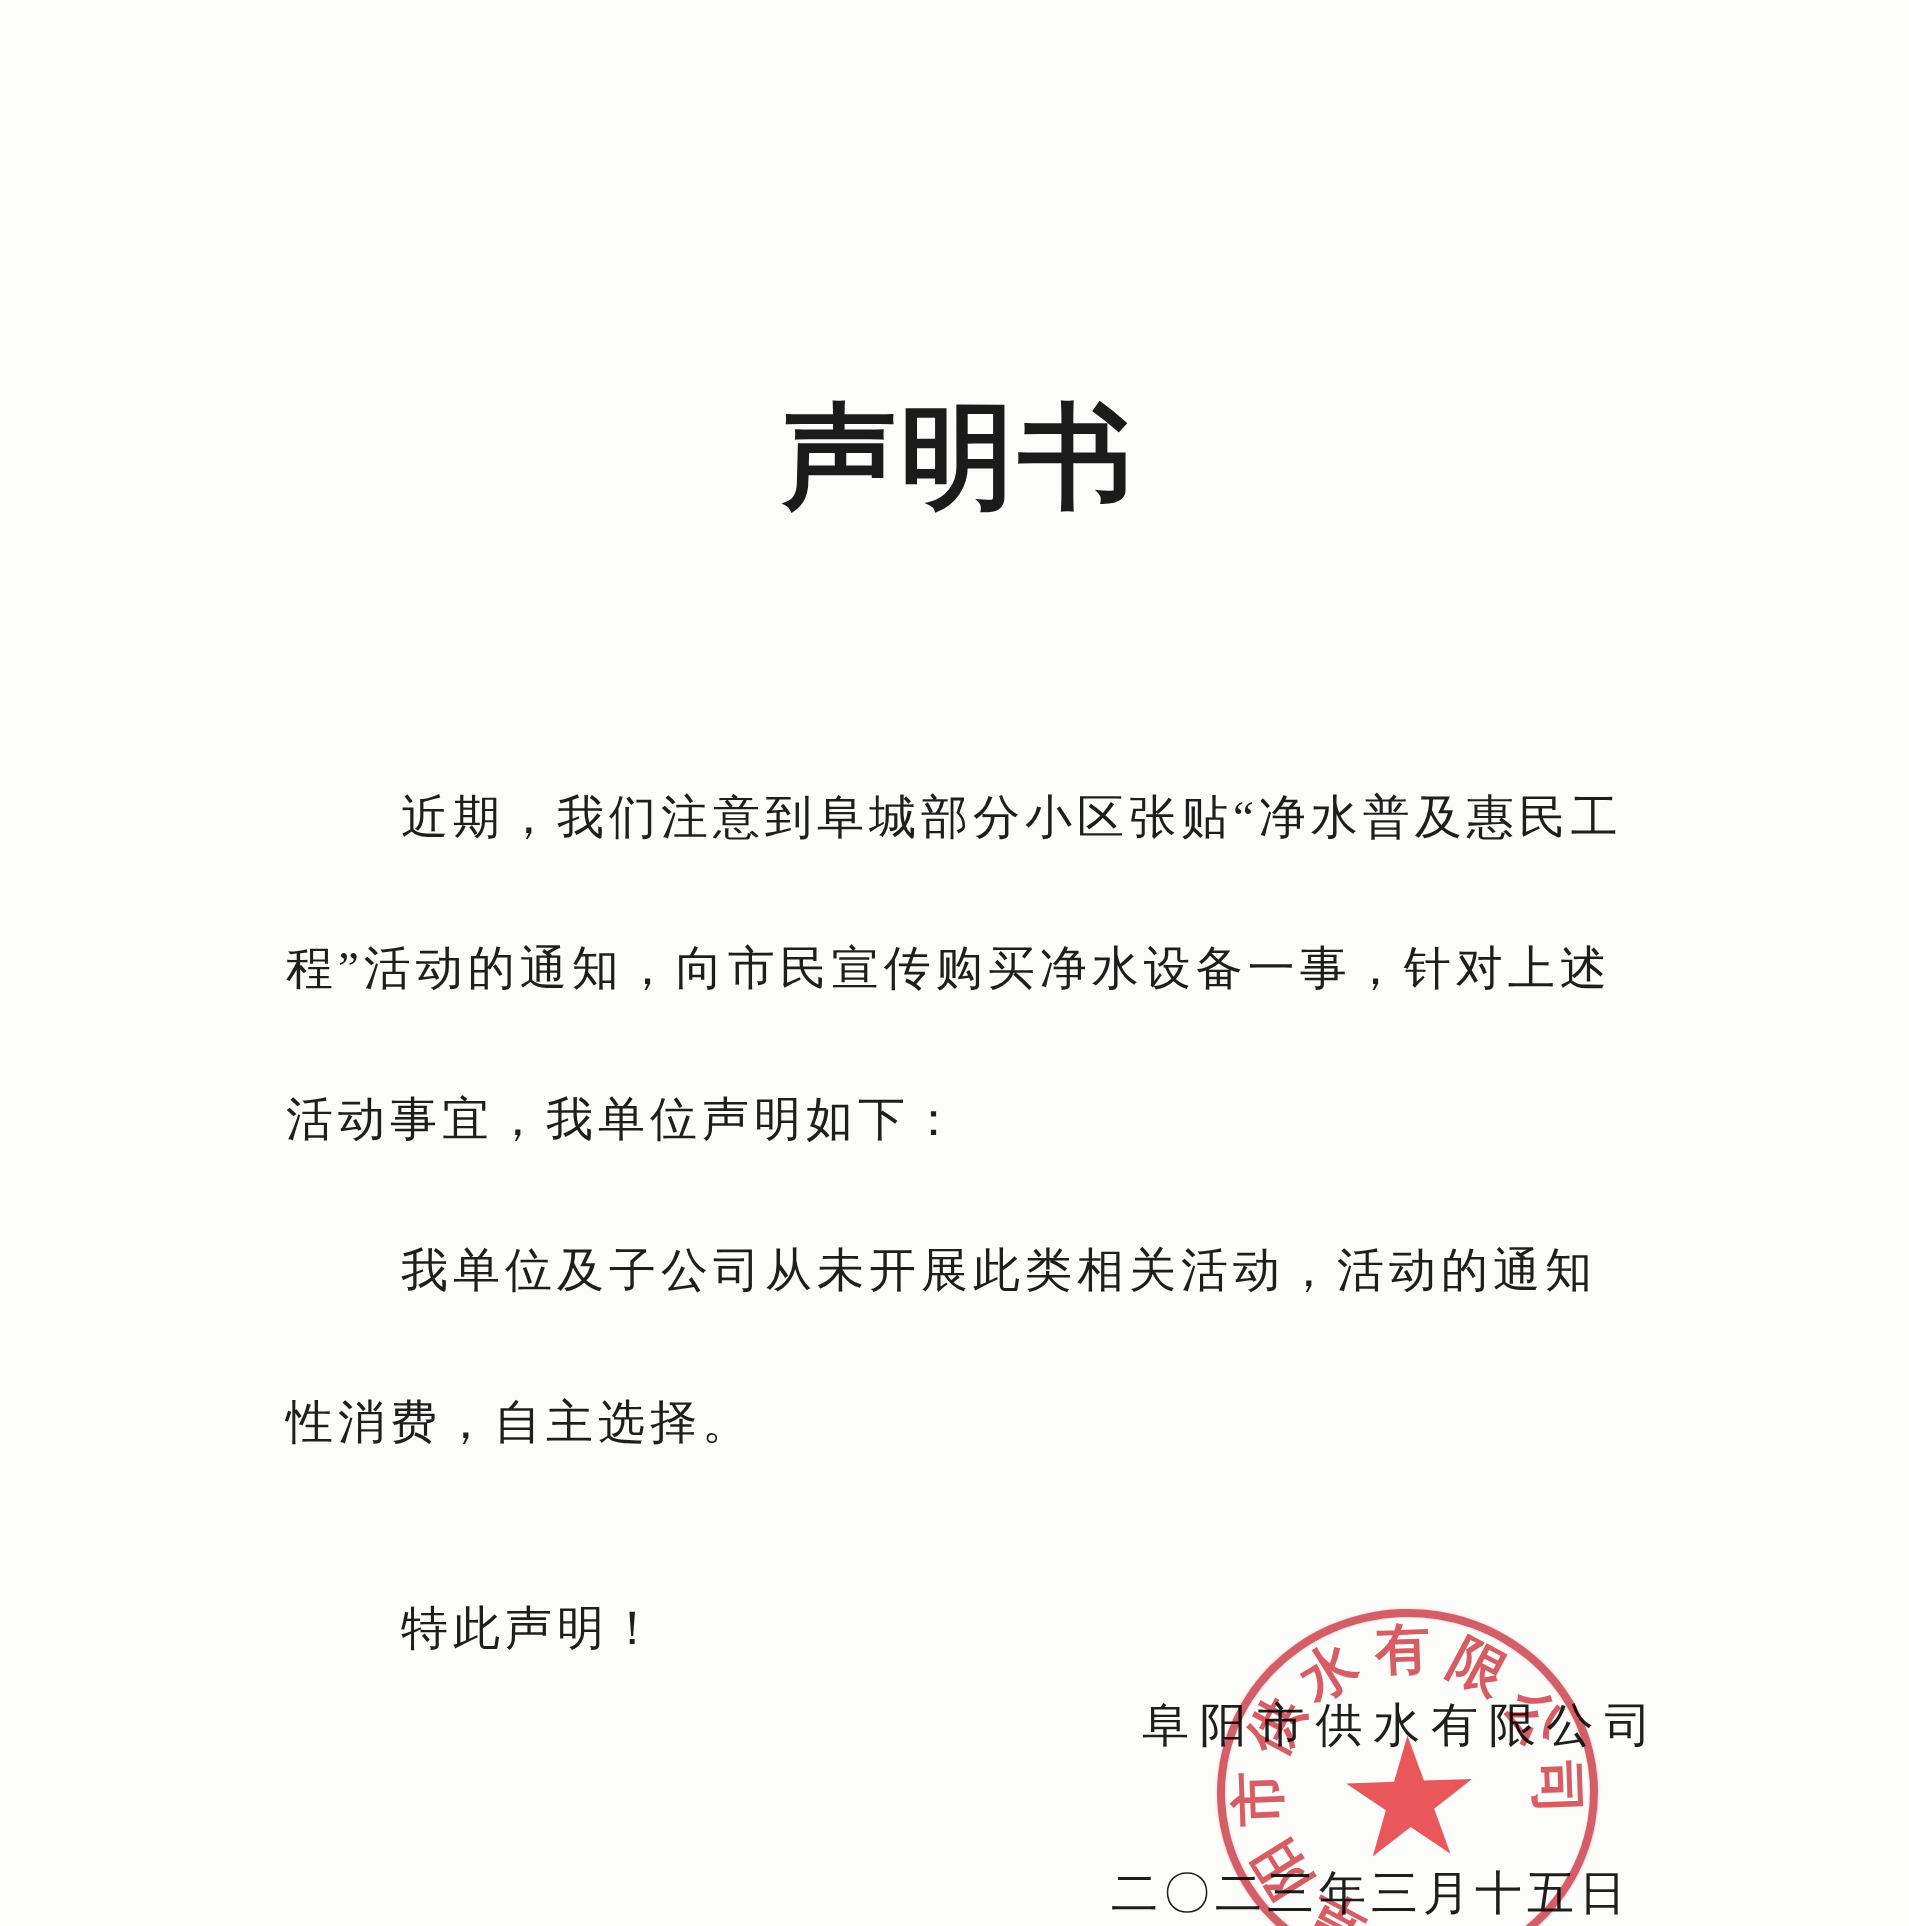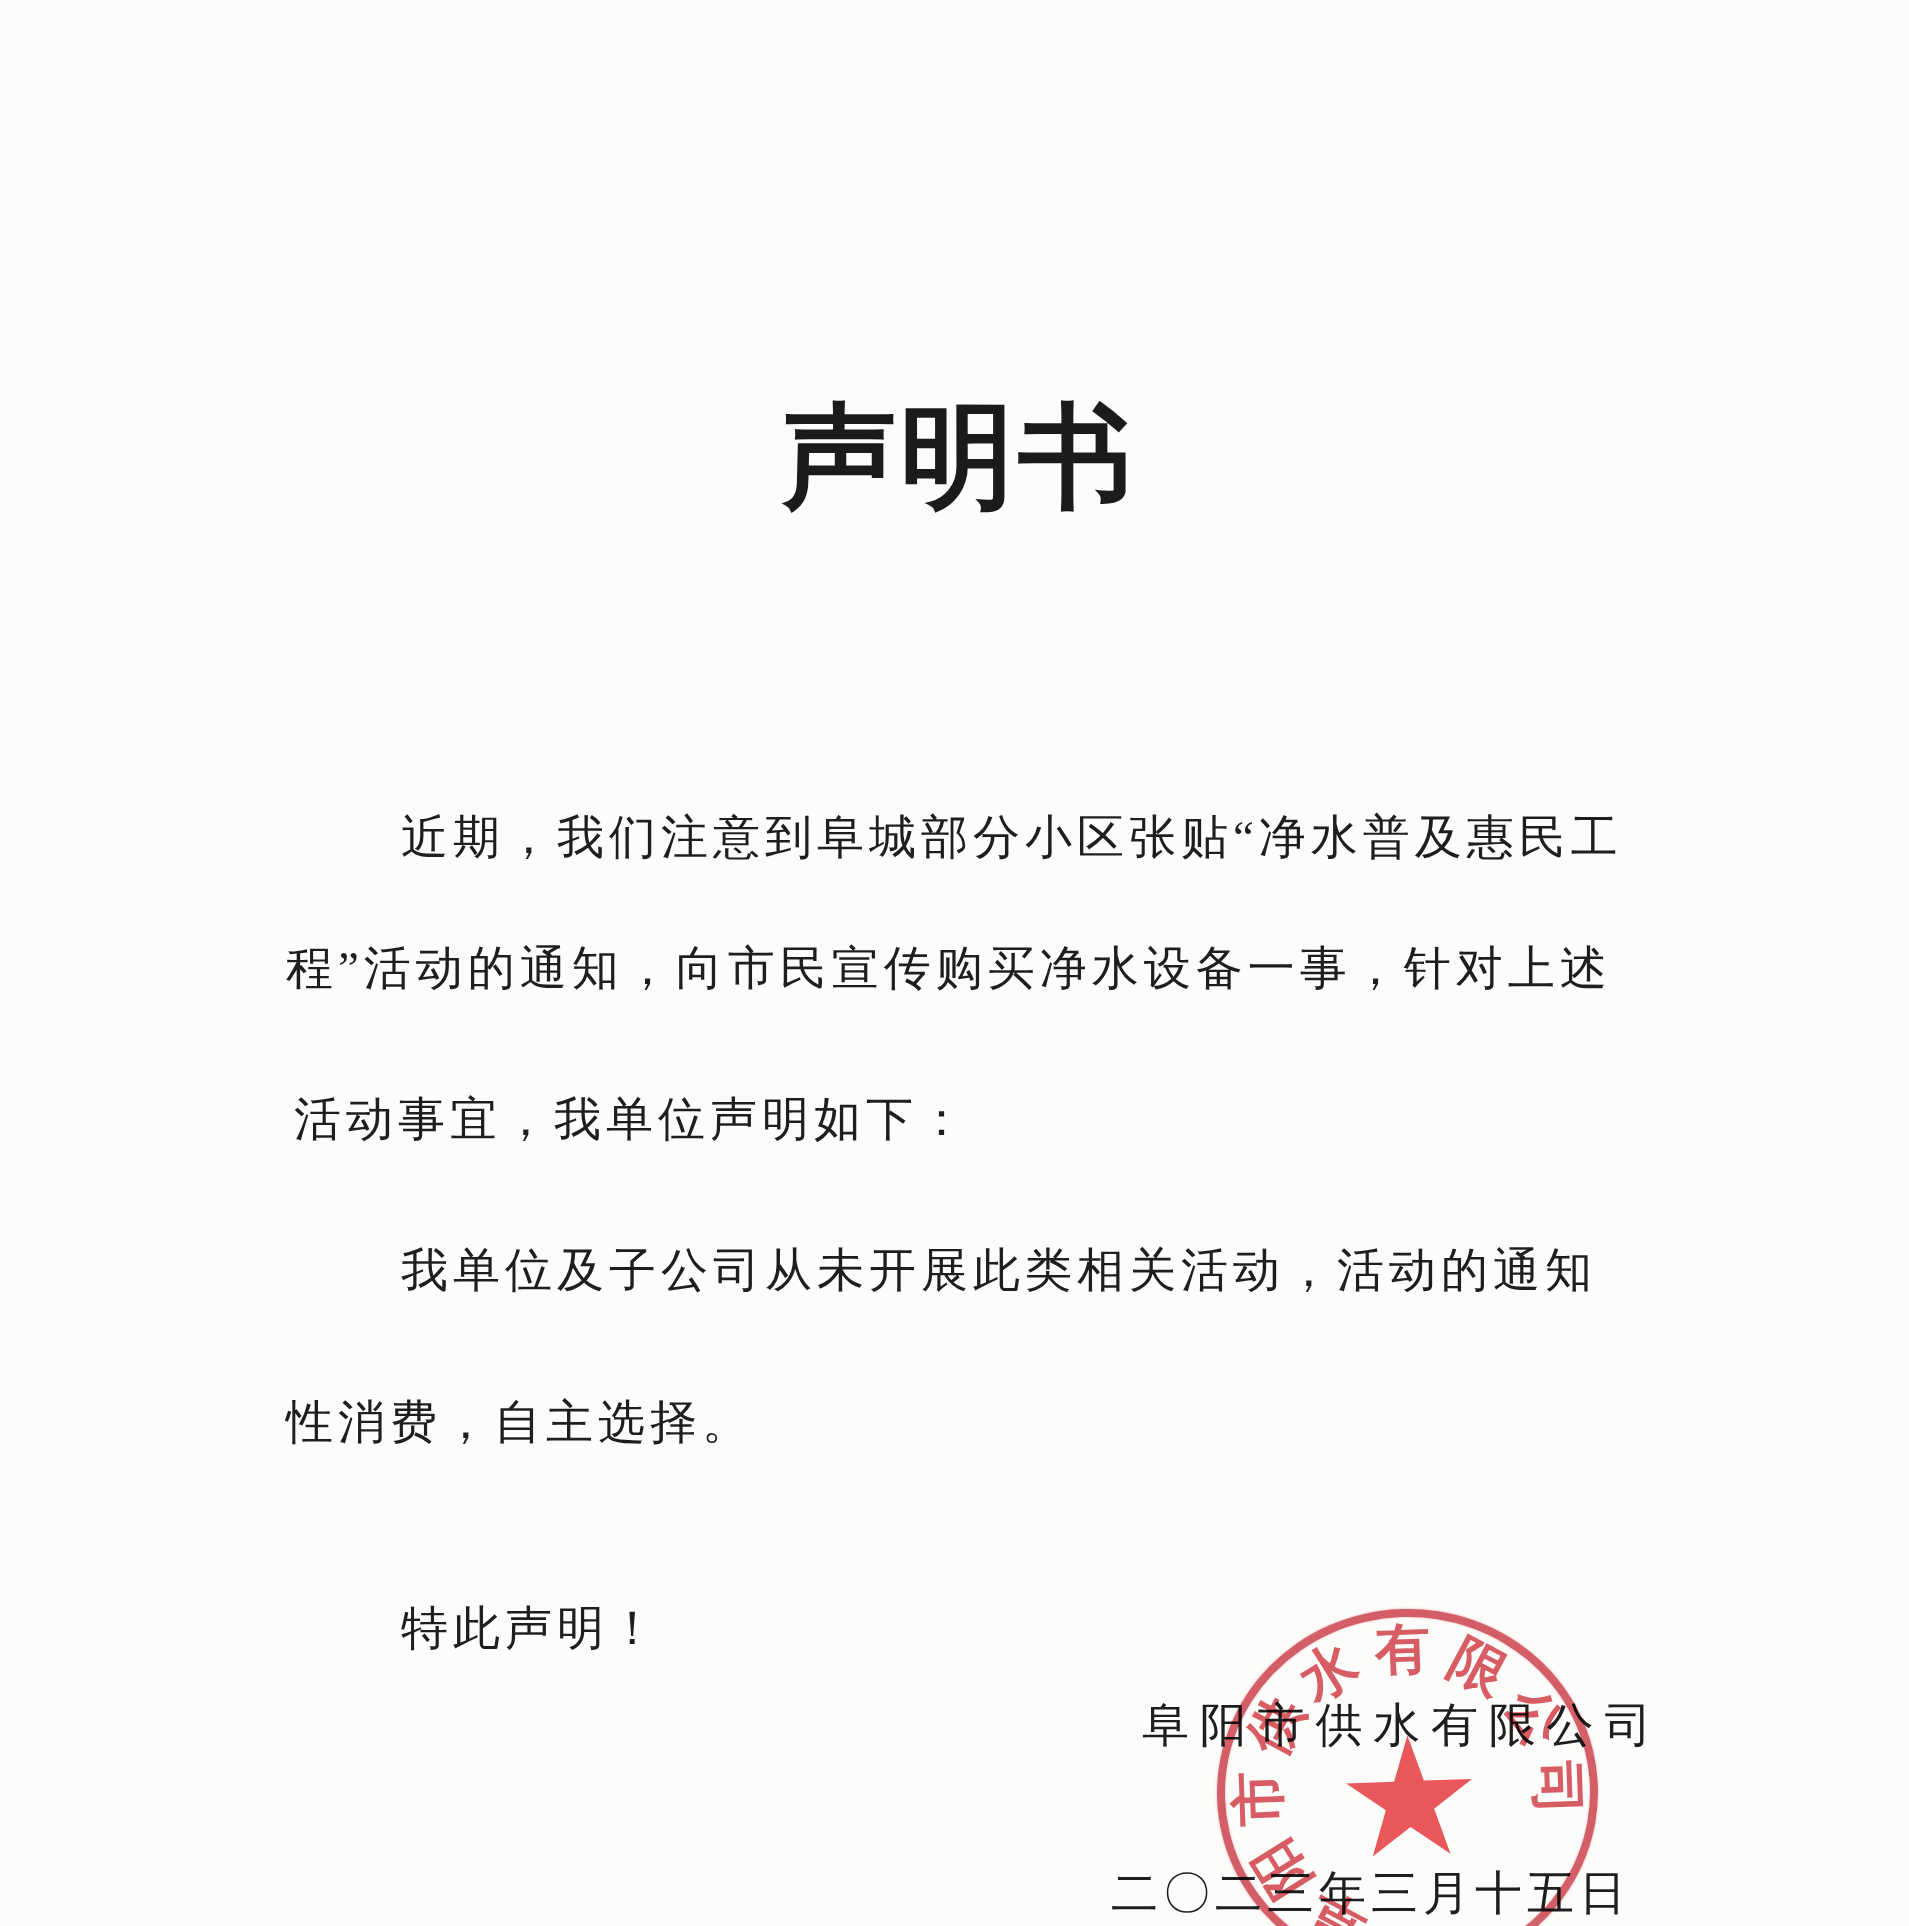--- a/index.html
+++ b/index.html
@@ -33,23 +33,23 @@
   .body-line {
     position: absolute;
     font-size: 47px;
     letter-spacing: 5px;
     line-height: 1.1;
     white-space: nowrap;
     color: #1e1e1e;
   }
   .body-line.flush { left: 286px; }
   .body-line.indent { left: 401px; }
-  .line-1 { top: 792px; margin-top: 20px; }
+  .line-1 { top: 792px; }
   .line-2 { top: 943px; }
-  .line-3 { top: 1094px; margin-left: 8px; }
+  .line-3 { top: 1094px; }
   .line-4 { top: 1245px; }
   .line-5 { top: 1397px; }
   .line-6 { top: 1603px; font-family: Liberation Serif, serif; }
   .signature-company {
     position: absolute;
     top: 1700px;
     left: 1142px;
     font-size: 47px;
     letter-spacing: 10.8px;
     line-height: 1.1;

